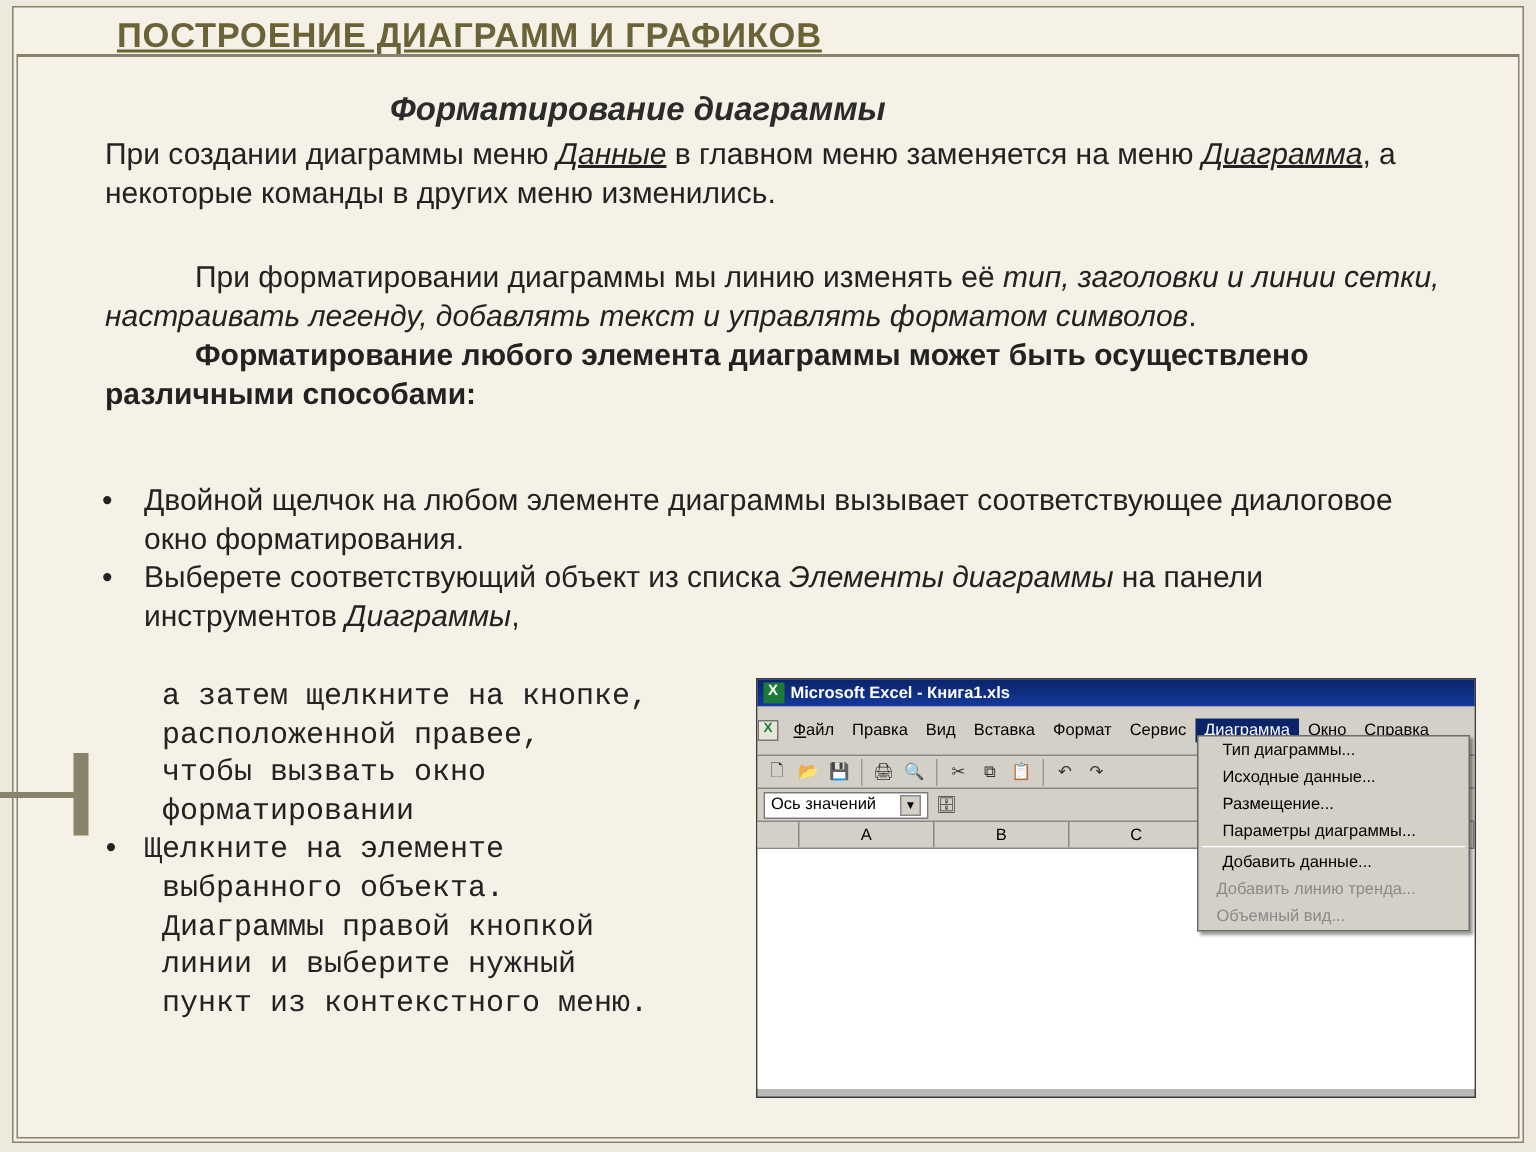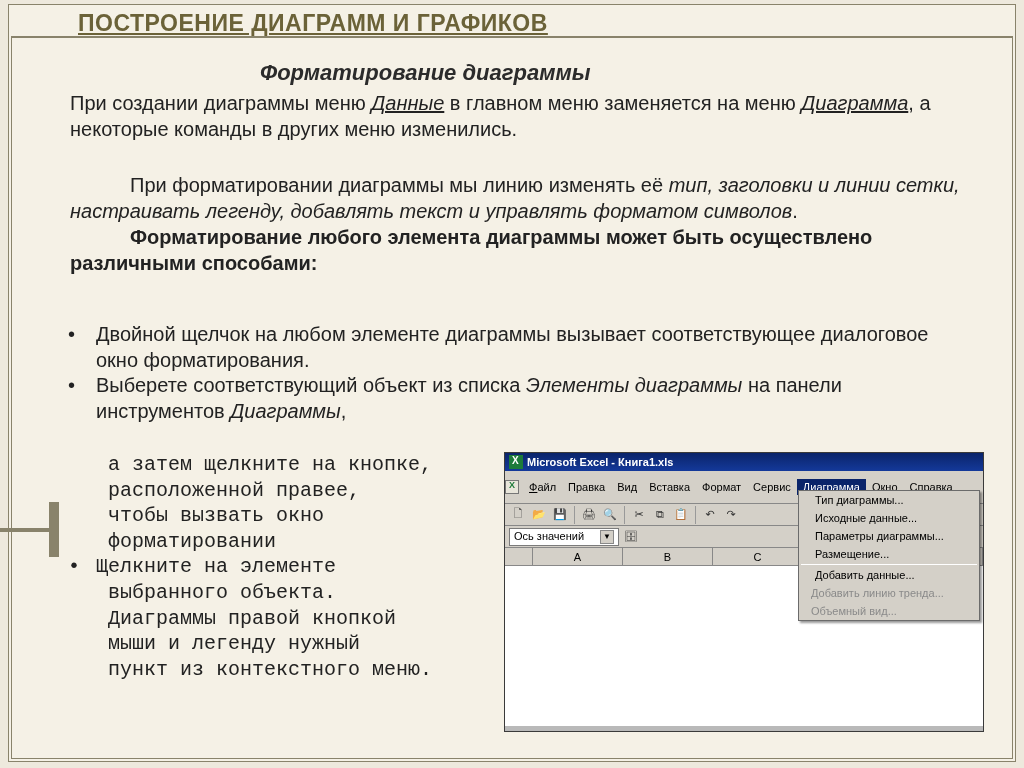--- a/index.html
+++ b/index.html
@@ -177,21 +177,21 @@
 </div>
 
 <div class="contcol">
   <span class="row">а затем щелкните на кнопке,</span>
   <span class="row"> расположенной правее,</span>
   <span class="row">чтобы вызвать окно</span>
   <span class="row">форматировании</span>
   <span class="row"><span class="dot">•</span><span>Щелкните на элементе</span></span>
   <span class="row"> выбранного объекта.</span>
   <span class="row">Диаграммы правой кнопкой</span>
-  <span class="row">мыши и легенду нужный</span>
+  <span class="row">линии и выберите нужный</span>
   <span class="row">пункт из контекстного меню.</span>
 </div>
 
 <div class="excel">
   <div class="titlebar">
     <span class="xicon"></span>
     <span>Microsoft Excel - Книга1.xls</span>
   </div>
   <div class="menubar">
     <span class="docicon"></span>
@@ -202,22 +202,22 @@
     <span>Формат</span>
     <span>Сервис</span>
     <span class="hover">Диаграмма</span>
     <span>Окно</span>
     <span>Справка</span>
   </div>
 
   <div class="dropdown">
     <div class="item">Тип диаграммы...</div>
     <div class="item">Исходные данные...</div>
+    <div class="item">Размещение...</div>
     <div class="item">Параметры диаграммы...</div>
-    <div class="item">Размещение...</div>
     <div class="sep"></div>
     <div class="item">Добавить данные...</div>
     <div class="item disabled">Добавить линию тренда...</div>
     <div class="item disabled">Объемный вид...</div>
   </div>
 
   <div class="toolbar">
     <span class="tb-btn">🗋</span>
     <span class="tb-btn">📂</span>
     <span class="tb-btn">💾</span>

